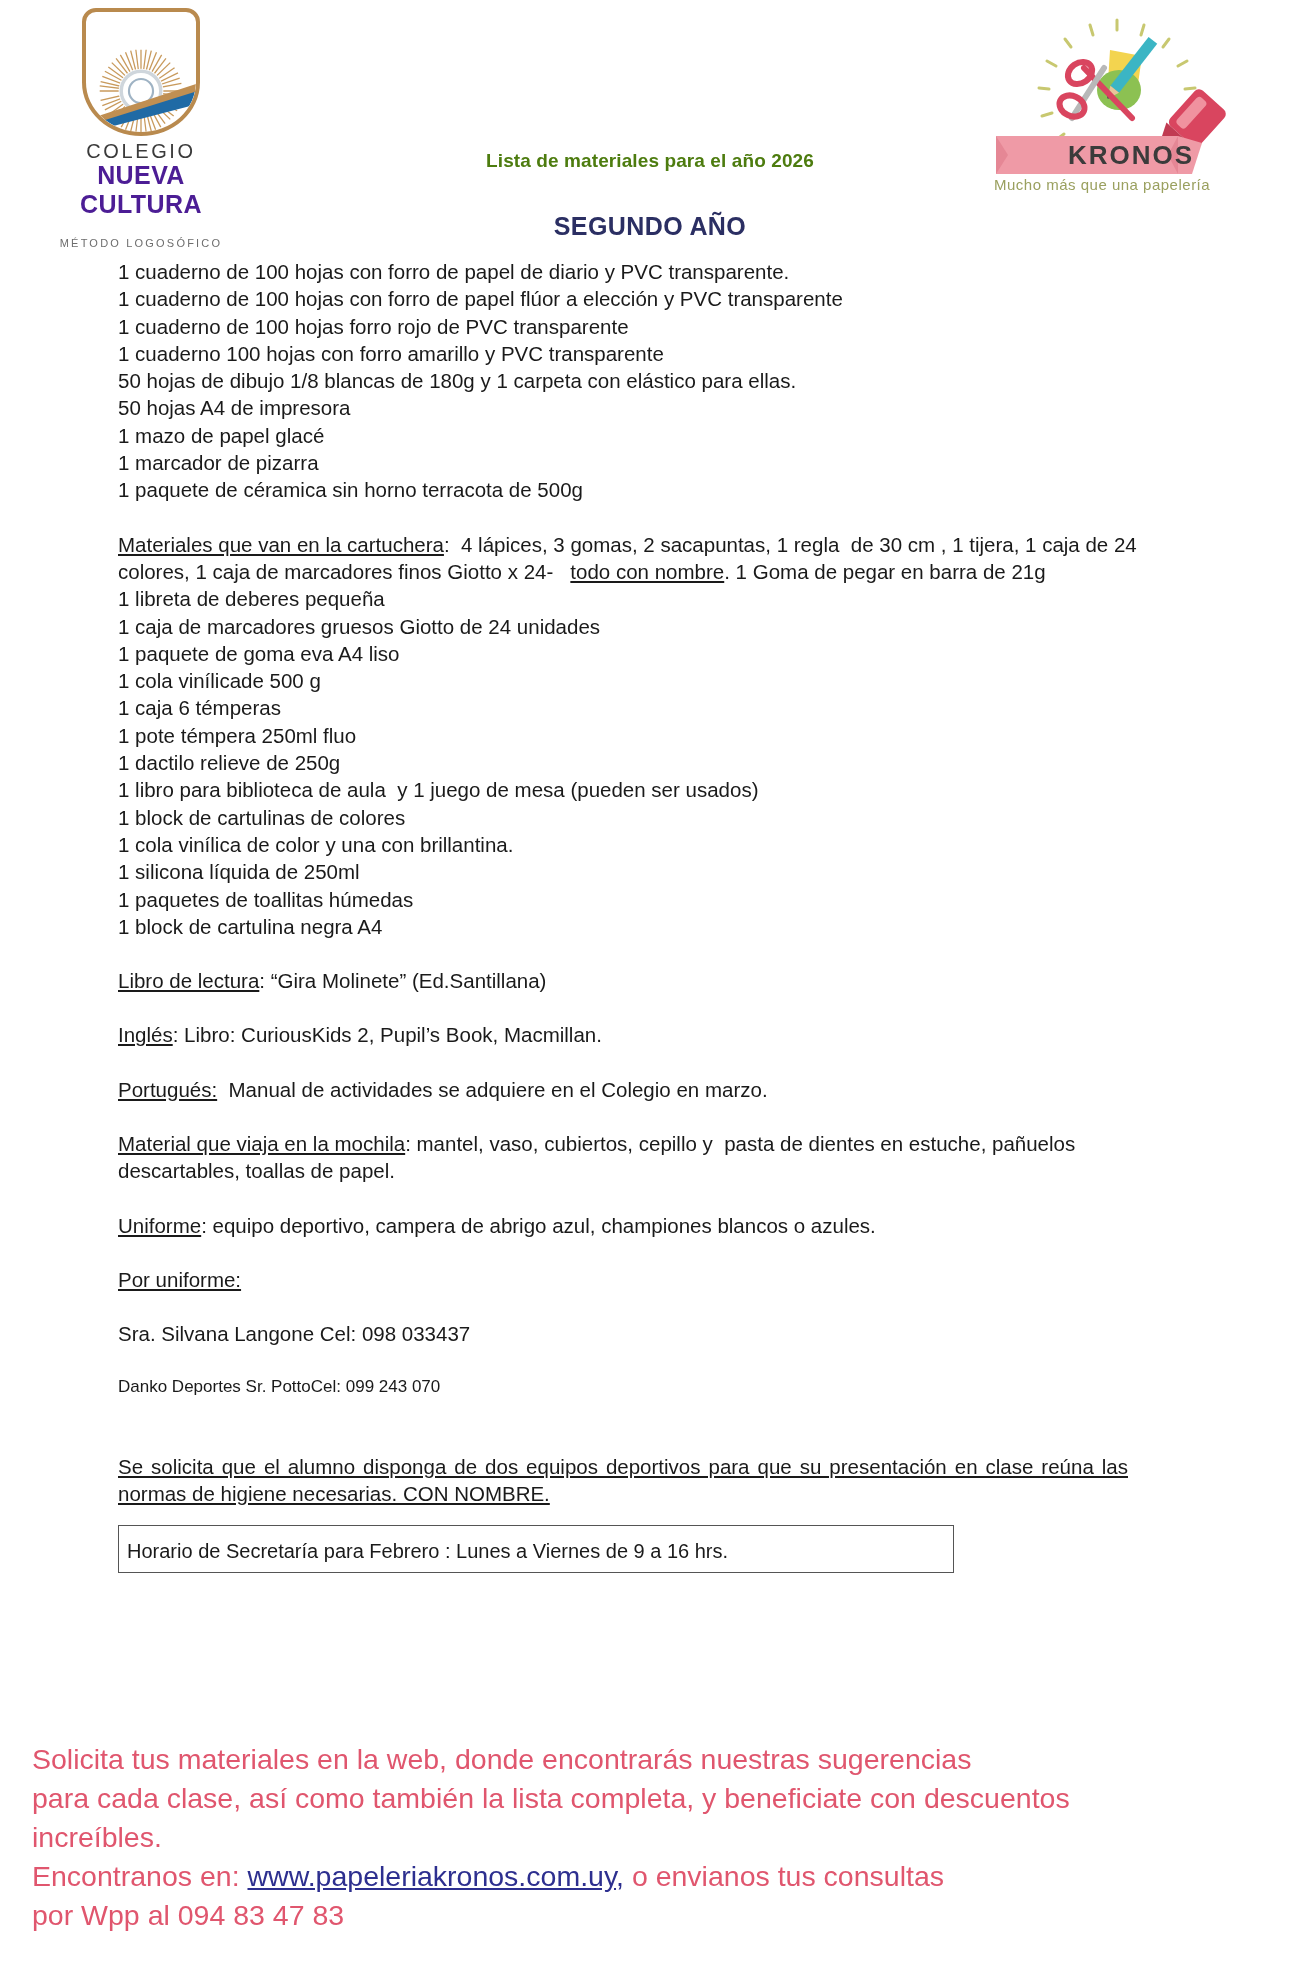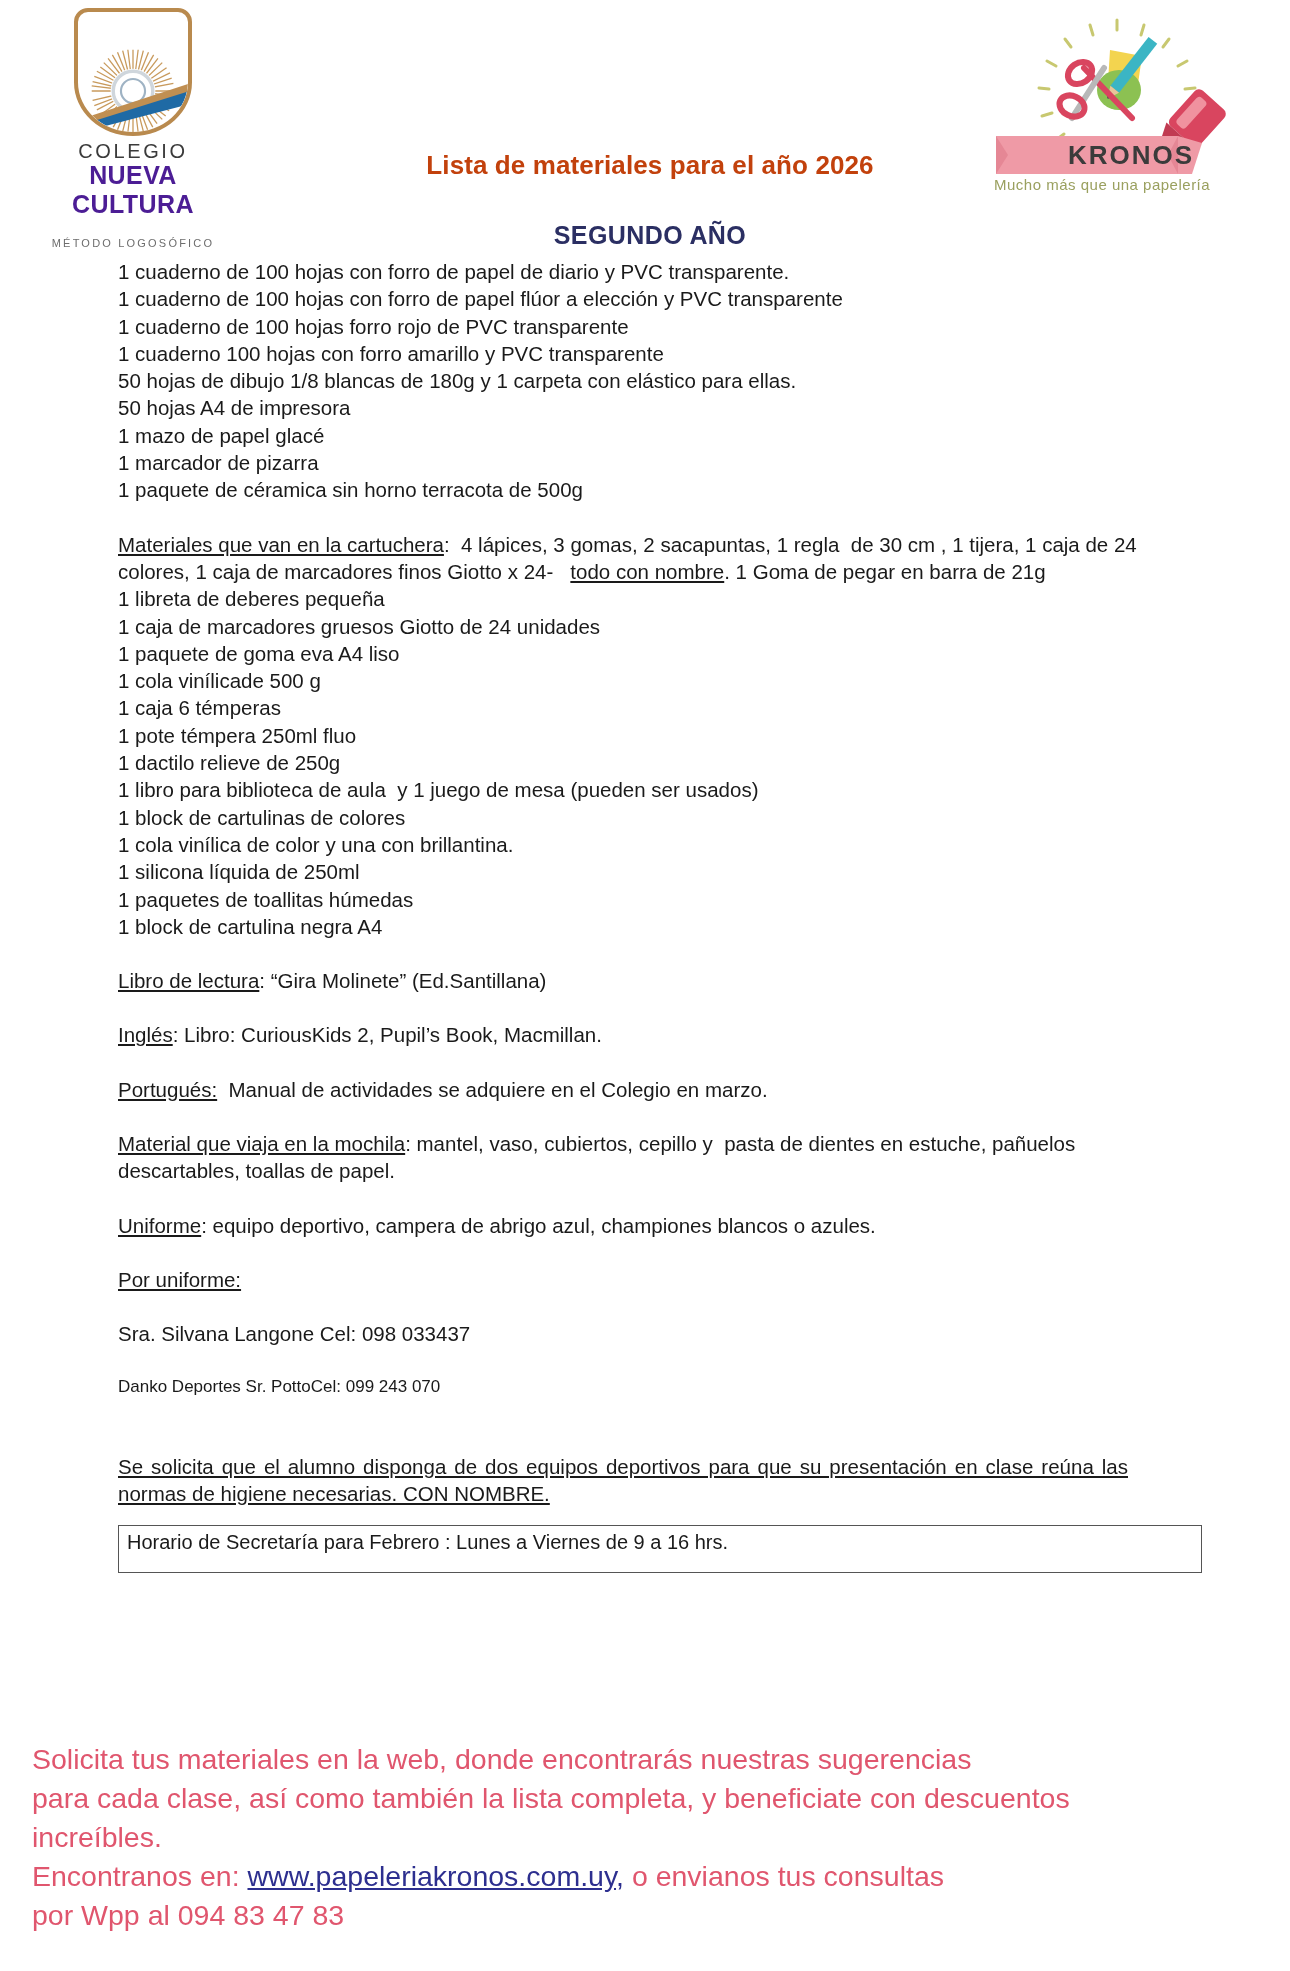--- a/index.html
+++ b/index.html
@@ -16,21 +16,21 @@
     overflow: hidden;
   }
 
   
   .header {
     position: relative;
     height: 205px;
   }
   .school-logo {
     position: absolute;
-    left: 38px;
+    left: 46px;
     top: 8px;
     width: 190px;
     text-align: center;
   }
   .shield-wrap {
     width: 118px;
     height: 128px;
     margin: 0 auto;
     position: relative;
   }
@@ -87,23 +87,23 @@
 
   
   .title-block {
     position: absolute;
     left: 330px;
     top: 150px;
     width: 640px;
     text-align: center;
   }
   .doc-title {
-    font-size: 26px;
+    font-size: 19px;
     font-weight: bold;
-    color: #c2410c;
+    color: #4d7c0f;
     letter-spacing: 0.1px;
   }
   .doc-subtitle {
     font-size: 25px;
     font-weight: bold;
     color: #2b2f63;
     margin-top: 40px;
     letter-spacing: 0.4px;
   }
 
@@ -137,24 +137,24 @@
 
   .bold-note {
     text-decoration: underline;
     text-align: justify;
     width: 1010px;
     white-space: normal;
   }
 
   .schedule-box {
     margin-top: 18px;
-    width: 1084px;
+    width: 836px;
     height: 48px;
     border: 1.5px solid #555555;
-    padding: 3px 6px 0 8px;
+    padding: 12px 6px 0 8px;
     box-sizing: border-box;
     font-size: 20px;
   }
 
   
   .footer {
     position: absolute;
     left: 32px;
     top: 1740px;
     width: 1270px;

